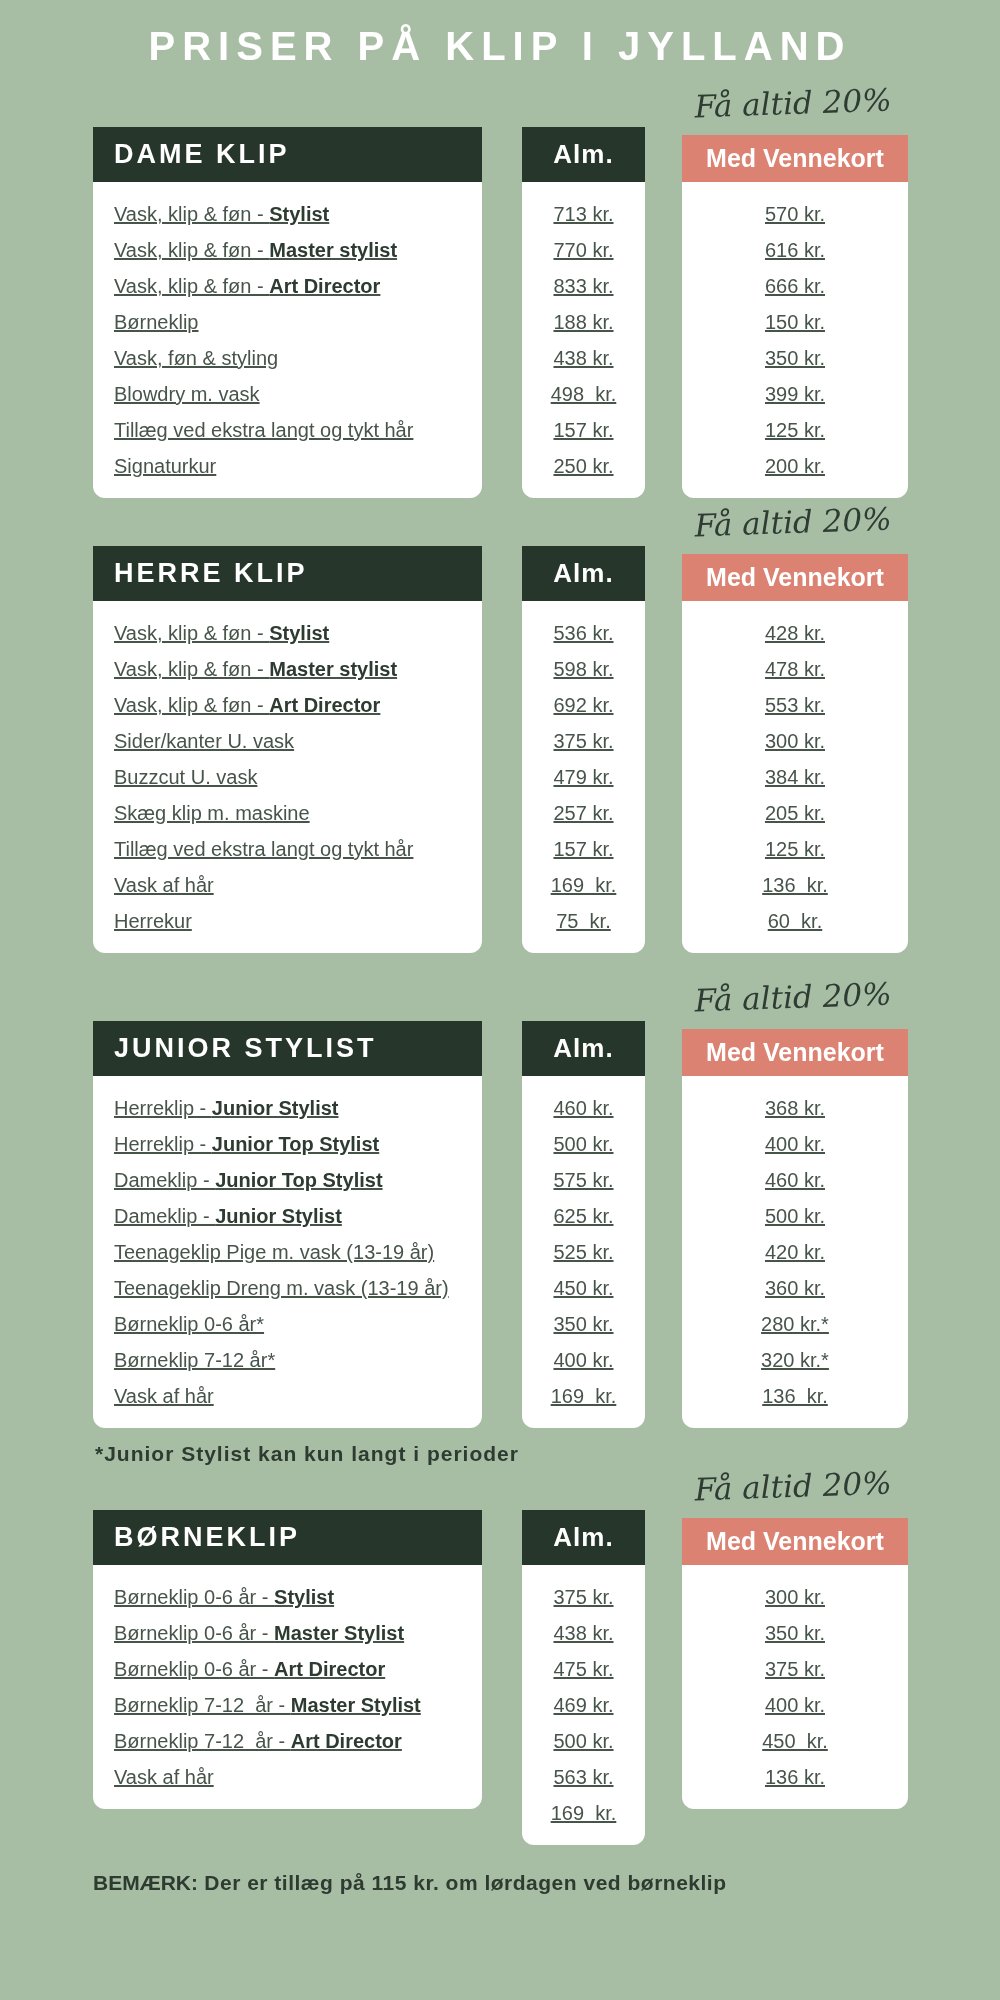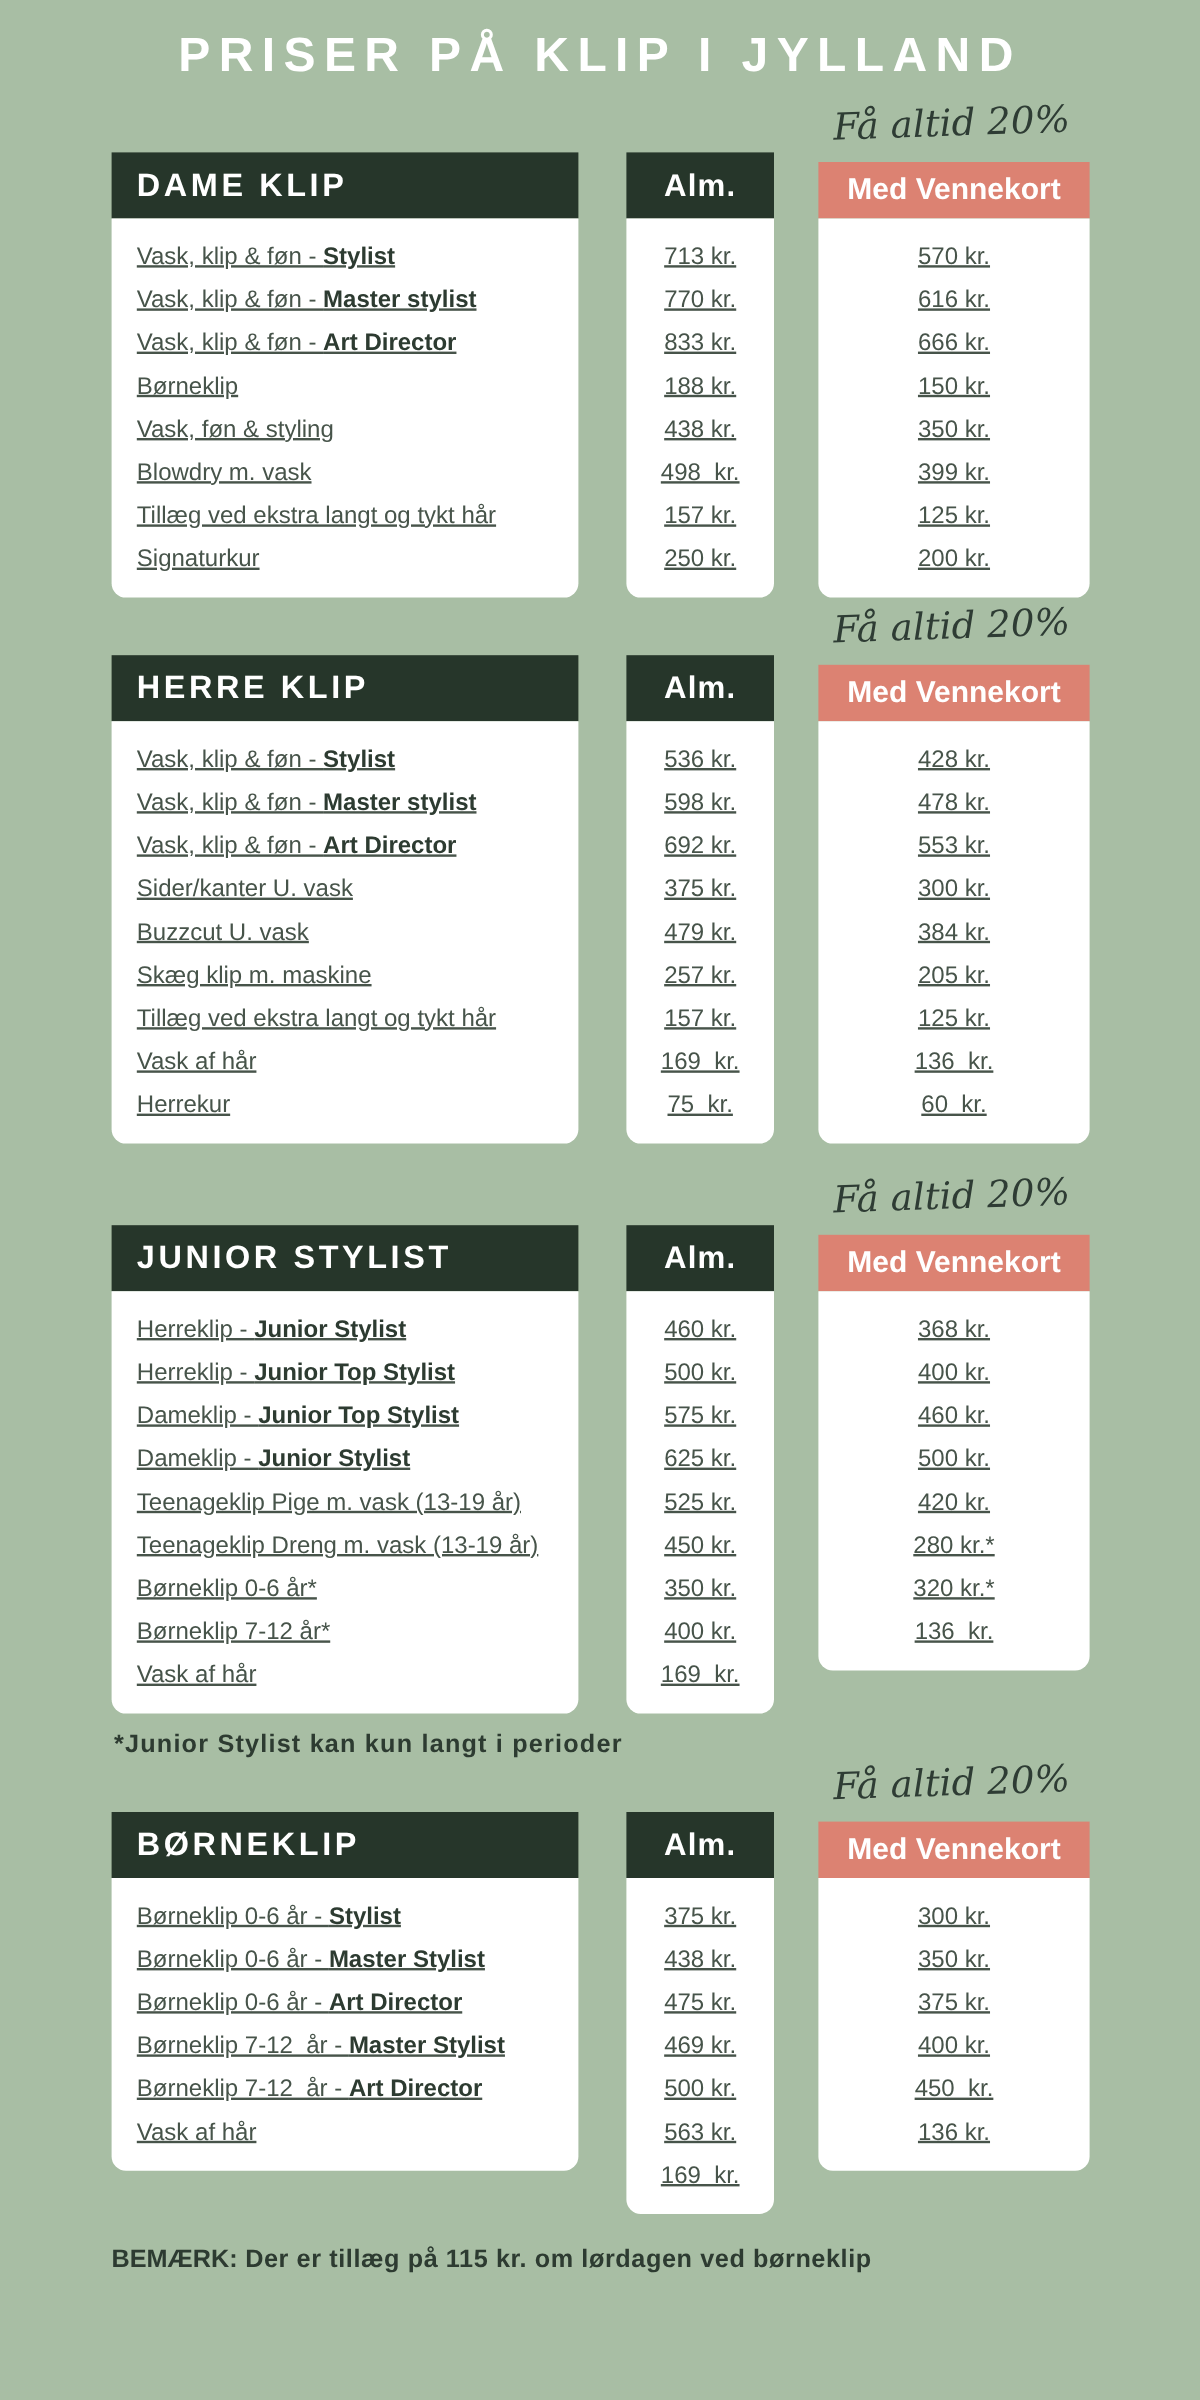--- a/index.html
+++ b/index.html
@@ -190,20 +190,21 @@
           <div class="row">350 kr.</div>
           <div class="row">400 kr.</div>
           <div class="row">169  kr.</div>
         </div>
       <div class="card card-price col-venne">
           <div class="row">368 kr.</div>
           <div class="row">400 kr.</div>
           <div class="row">460 kr.</div>
           <div class="row">500 kr.</div>
           <div class="row">420 kr.</div>
+          <div class="row">360 kr.</div>
           <div class="row">280 kr.*</div>
           <div class="row">320 kr.*</div>
           <div class="row">136  kr.</div>
         </div>
     </div>
   </div>
 
   <div class="footnote">*Junior Stylist kan kun langt i perioder</div>
 
   <div class="price-section sec-4">

